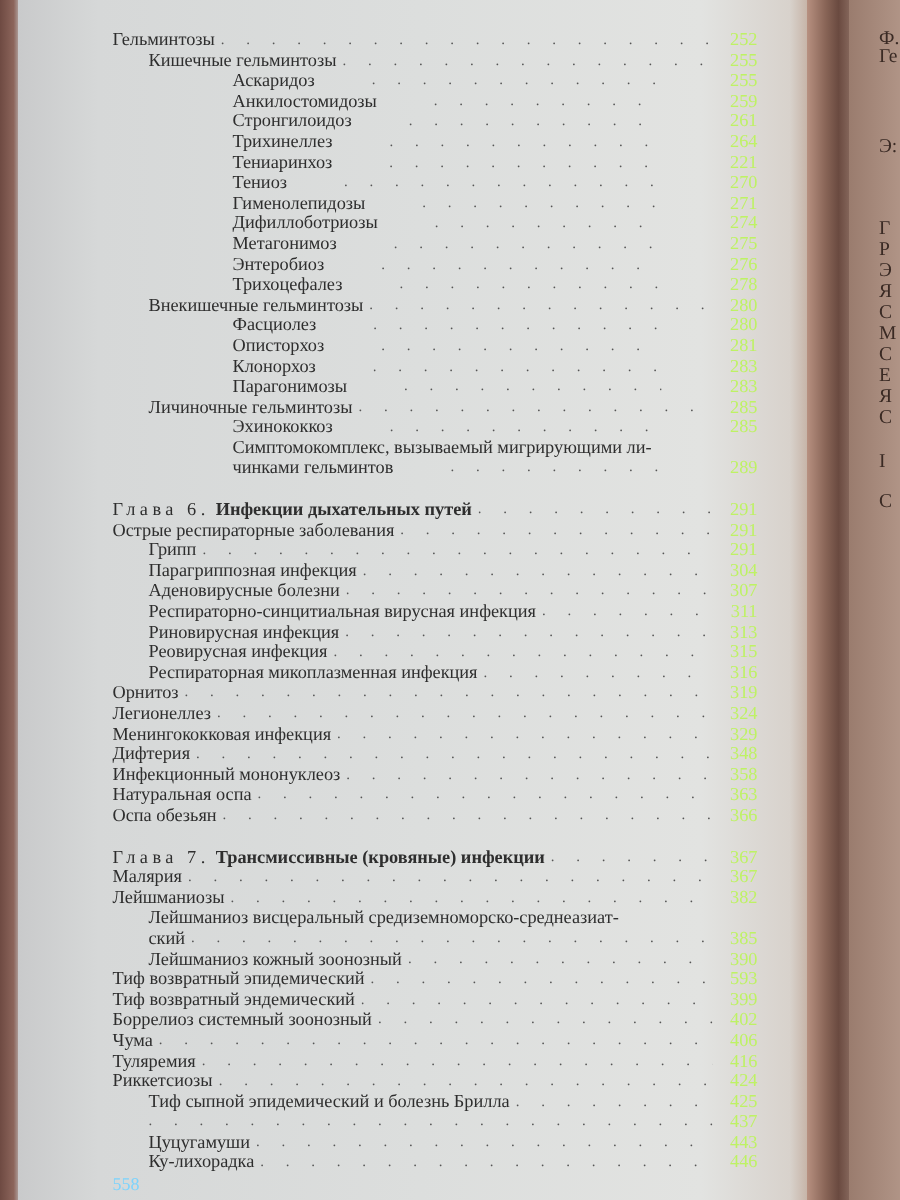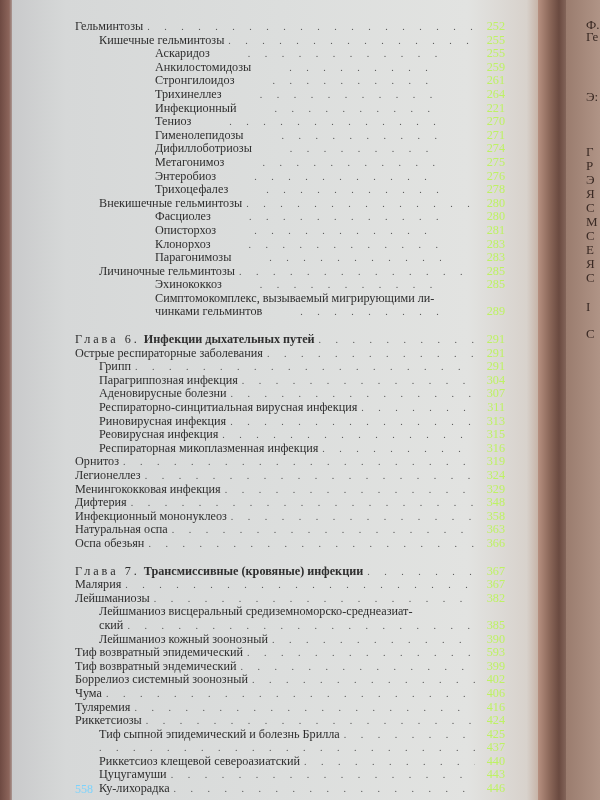--- a/index.html
+++ b/index.html
@@ -104,21 +104,21 @@
       <span class="title">Стронгилоидоз</span>
       <span class="dots"></span>
       <span class="pg">261</span>
     </div>
   <div class="row lvl3">
       <span class="title">Трихинеллез</span>
       <span class="dots"></span>
       <span class="pg">264</span>
     </div>
   <div class="row lvl3">
-      <span class="title">Инфекционный</span>
+      <span class="title">Тениаринхоз</span>
       <span class="dots"></span>
       <span class="pg">221</span>
     </div>
   <div class="row lvl3">
       <span class="title">Тениоз</span>
       <span class="dots"></span>
       <span class="pg">270</span>
     </div>
   <div class="row lvl3">
       <span class="title">Гименолепидозы</span>
@@ -335,25 +335,20 @@
   <div class="row ch2lvl2">
       <span class="title">Тиф сыпной эпидемический и болезнь Брилла</span>
       <span class="dots"></span>
       <span class="pg">425</span>
     </div>
   <div class="row ch2lvl2">
       <span class="dots"></span>
       <span class="pg">437</span>
     </div>
   <div class="row ch2lvl2">
-      <span class="title">Риккетсиоз клещевой североазиатский</span>
-      <span class="dots"></span>
-      <span class="pg">440</span>
-    </div>
-  <div class="row ch2lvl2">
       <span class="title">Цуцугамуши</span>
       <span class="dots"></span>
       <span class="pg">443</span>
     </div>
   <div class="row ch2lvl2">
       <span class="title">Ку-лихорадка</span>
       <span class="dots"></span>
       <span class="pg">446</span>
     </div>
 </div>

